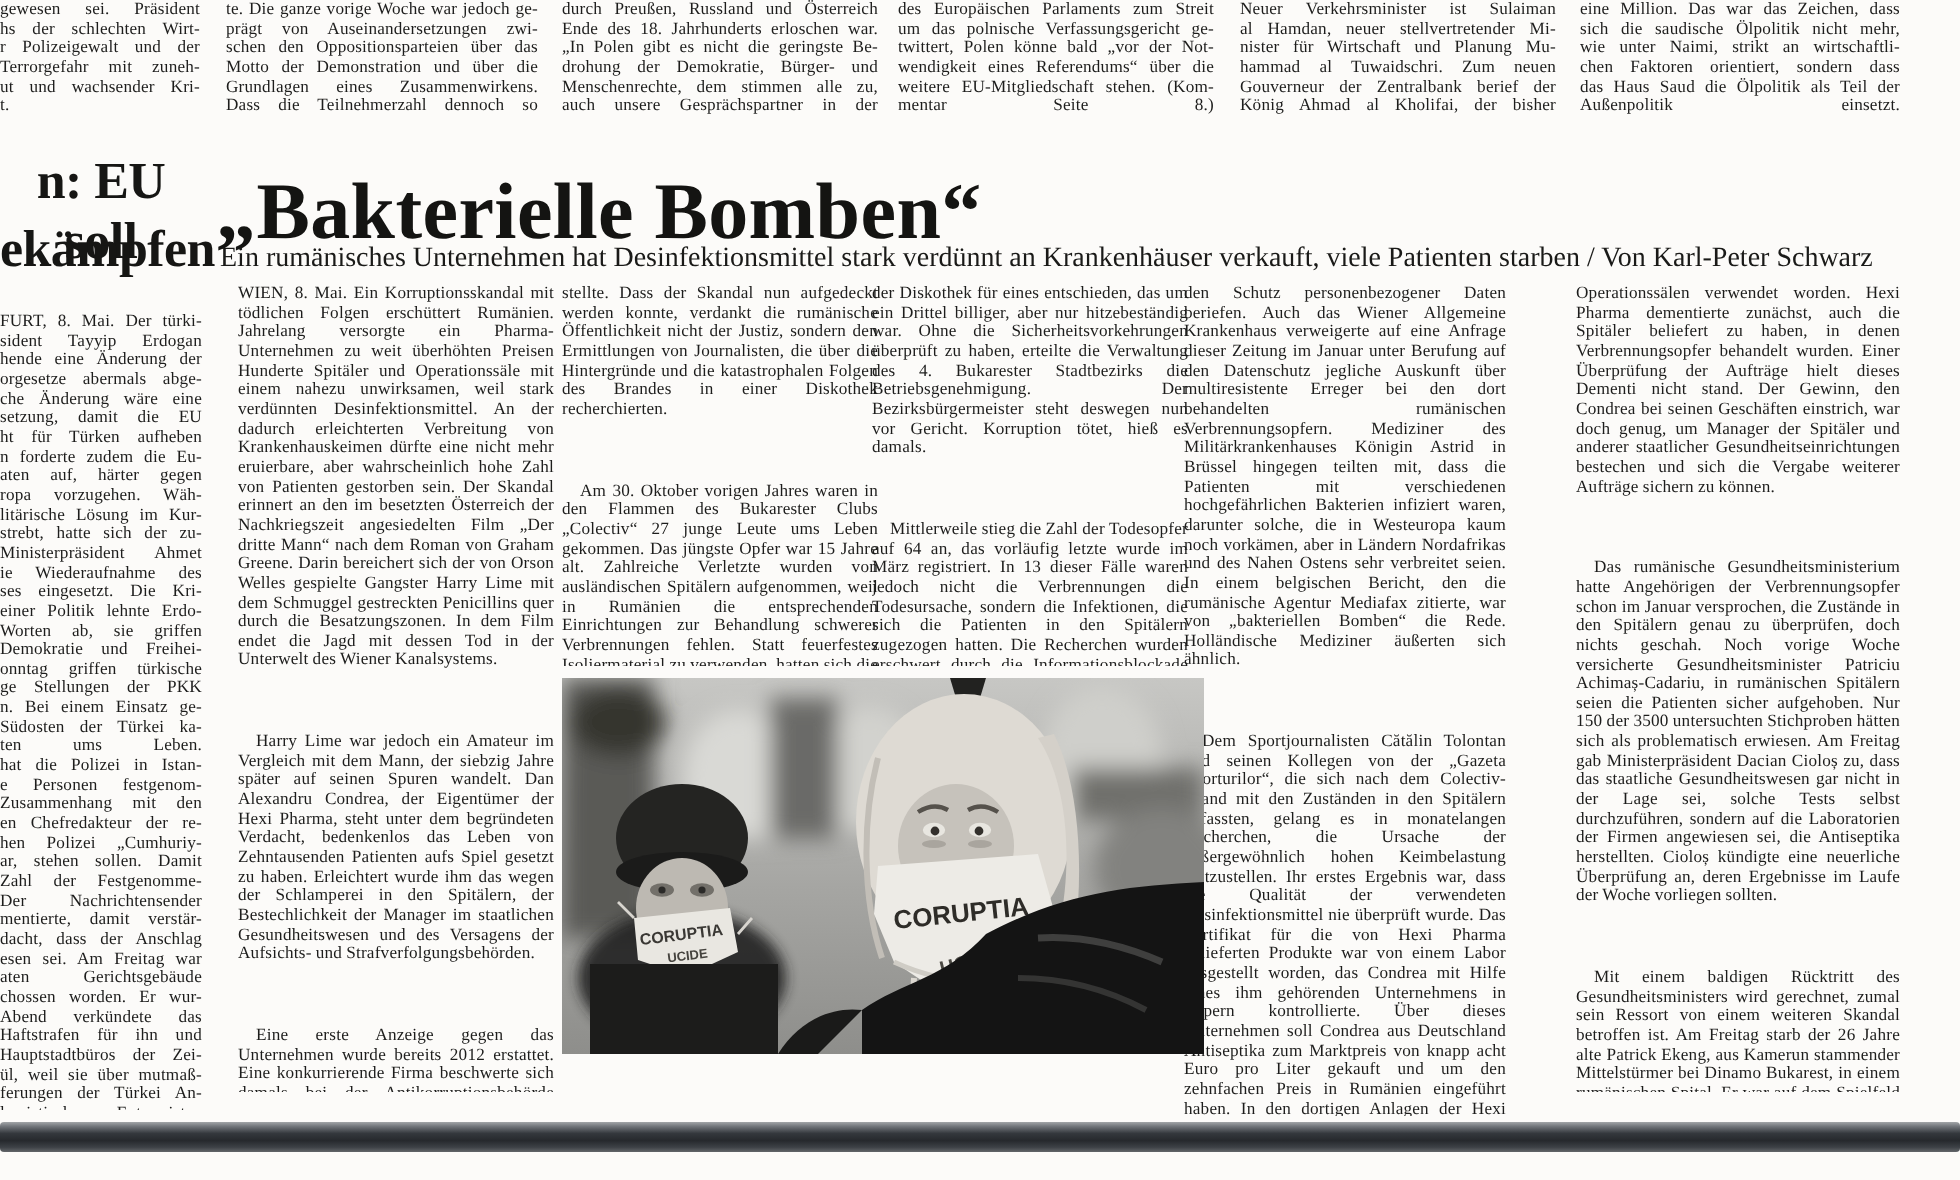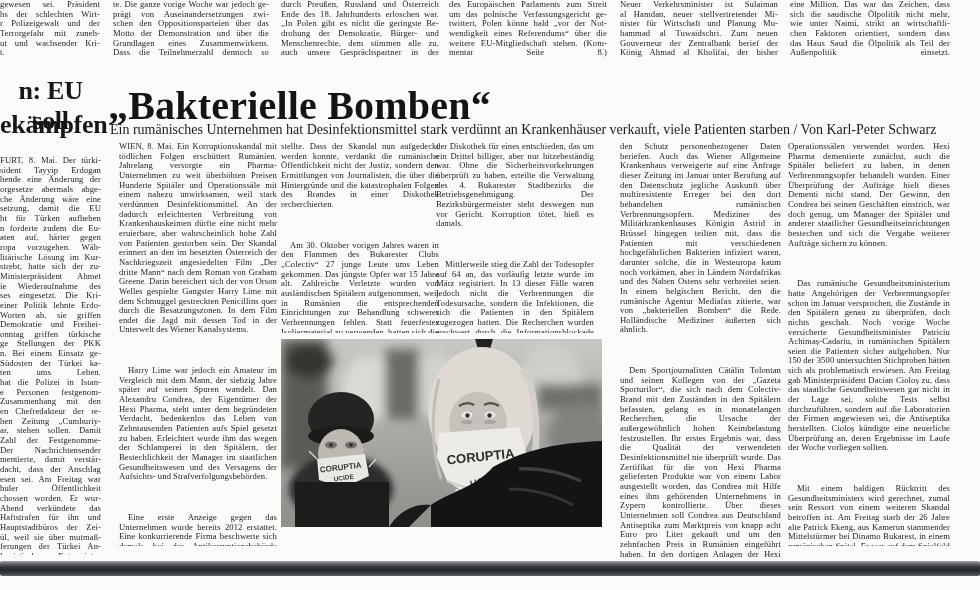--- a/index.html
+++ b/index.html
@@ -112,28 +112,28 @@
       <div class="ln">Demokratie und Freihei-</div>
       <div class="ln">onntag griffen türkische</div>
       <div class="ln">ge Stellungen der PKK</div>
       <div class="ln">n. Bei einem Einsatz ge-</div>
       <div class="ln">Südosten der Türkei ka-</div>
       <div class="ln">ten ums Leben.</div>
       <div class="ln">hat die Polizei in Istan-</div>
       <div class="ln">e Personen festgenom-</div>
       <div class="ln">Zusammenhang mit den</div>
       <div class="ln">en Chefredakteur der re-</div>
-      <div class="ln">hen Zeitung „Cumhuriy-</div>
+      <div class="ln">hen Polizei „Cumhuriy-</div>
       <div class="ln">ar, stehen sollen. Damit</div>
       <div class="ln">Zahl der Festgenomme-</div>
       <div class="ln">Der Nachrichtensender</div>
       <div class="ln">mentierte, damit verstär-</div>
       <div class="ln">dacht, dass der Anschlag</div>
       <div class="ln">esen sei. Am Freitag war</div>
-      <div class="ln">buler Öffentlichkeit</div>
+      <div class="ln">aten Gerichtsgebäude</div>
       <div class="ln">chossen worden. Er wur-</div>
       <div class="ln">Abend verkündete das</div>
       <div class="ln">Haftstrafen für ihn und</div>
       <div class="ln">Hauptstadtbüros der Zei-</div>
       <div class="ln">ül, weil sie über mutmaß-</div>
       <div class="ln">ferungen der Türkei An-</div>
       <div class="ln">lamistische Extremisten</div>
     </div>
 
   <div id="main-headline">„Bakterielle Bomben“</div>
@@ -145,21 +145,21 @@
       <p>Eine erste Anzeige gegen das Unternehmen wurde bereits 2012 erstattet. Eine konkurrierende Firma beschwerte sich damals bei der Antikorruptionsbehörde DNA über Spitäler, die ihre Aufträge nicht öffentlich ausschrieben, sondern zugunsten der Hexi Pharma manipulierten. Das Dossier landete bei einem Bukarester Staatsanwalt, der das Verfahren ein-</p>
     </div>
   <div class="bodycol" style="left:281px;width:158px;height:191px">
       <p>stellte. Dass der Skandal nun aufgedeckt werden konnte, verdankt die rumänische Öffentlichkeit nicht der Justiz, sondern den Ermittlungen von Journalisten, die über die Hintergründe und die katastrophalen Folgen des Brandes in einer Diskothek recherchierten.</p>
       <p>Am 30. Oktober vorigen Jahres waren in den Flammen des Bukarester Clubs „Colectiv“ 27 junge Leute ums Leben gekommen. Das jüngste Opfer war 15 Jahre alt. Zahlreiche Verletzte wurden von ausländischen Spitälern aufgenommen, weil in Rumänien die entsprechenden Einrichtungen zur Behandlung schwerer Verbrennungen fehlen. Statt feuerfestes Isoliermaterial zu verwenden, hatten sich die Betreiber</p>
     </div>
   <div class="bodycol" style="left:436px;width:158px;height:191px">
       <p>der Diskothek für eines entschieden, das um ein Drittel billiger, aber nur hitzebeständig war. Ohne die Sicherheitsvorkehrungen überprüft zu haben, erteilte die Verwaltung des 4. Bukarester Stadtbezirks die Betriebsgenehmigung. Der Bezirksbürgermeister steht deswegen nun vor Gericht. Korruption tötet, hieß es damals.</p>
       <p>Mittlerweile stieg die Zahl der Todesopfer auf 64 an, das vorläufig letzte wurde im März registriert. In 13 dieser Fälle waren jedoch nicht die Verbrennungen die Todesursache, sondern die Infektionen, die sich die Patienten in den Spitälern zugezogen hatten. Die Recherchen wurden erschwert durch die Informationsblockade der rumänischen Spitäler, die sich auf</p>
     </div>
-  <div class="bodycol" style="left:620px;width:161px;height:416px">
+  <div class="bodycol" style="left:592px;width:161px;height:416px">
       <p>den Schutz personenbezogener Daten beriefen. Auch das Wiener Allgemeine Krankenhaus verweigerte auf eine Anfrage dieser Zeitung im Januar unter Berufung auf den Datenschutz jegliche Auskunft über multiresistente Erreger bei den dort behandelten rumänischen Verbrennungsopfern. Mediziner des Militärkrankenhauses Königin Astrid in Brüssel hingegen teilten mit, dass die Patienten mit verschiedenen hochgefährlichen Bakterien infiziert waren, darunter solche, die in Westeuropa kaum noch vorkämen, aber in Ländern Nordafrikas und des Nahen Ostens sehr verbreitet seien. In einem belgischen Bericht, den die rumänische Agentur Mediafax zitierte, war von „bakteriellen Bomben“ die Rede. Holländische Mediziner äußerten sich ähnlich.</p>
       <p>Dem Sportjournalisten Cătălin Tolontan und seinen Kollegen von der „Gazeta Sporturilor“, die sich nach dem Colectiv-Brand mit den Zuständen in den Spitälern befassten, gelang es in monatelangen Recherchen, die Ursache der außergewöhnlich hohen Keimbelastung festzustellen. Ihr erstes Ergebnis war, dass die Qualität der verwendeten Desinfektionsmittel nie überprüft wurde. Das Zertifikat für die von Hexi Pharma gelieferten Produkte war von einem Labor ausgestellt worden, das Condrea mit Hilfe eines ihm gehörenden Unternehmens in Zypern kontrollierte. Über dieses Unternehmen soll Condrea aus Deutschland Antiseptika zum Marktpreis von knapp acht Euro pro Liter gekauft und um den zehnfachen Preis in Rumänien eingeführt haben. In den dortigen Anlagen der Hexi Pharma sollen sie dann so weit verdünnt worden sein, dass schließlich nur noch etwa ein Zehntel der antibakteriell wirksamen Substanz übrig blieb. Angeblich sei dieses „Desinfektionsmittel“ in 300 Krankenhäusern und 2000</p>
     </div>
   <div class="bodycol" style="left:788px;width:162px;height:404px">
       <p>Operationssälen verwendet worden. Hexi Pharma dementierte zunächst, auch die Spitäler beliefert zu haben, in denen Verbrennungsopfer behandelt wurden. Einer Überprüfung der Aufträge hielt dieses Dementi nicht stand. Der Gewinn, den Condrea bei seinen Geschäften einstrich, war doch genug, um Manager der Spitäler und anderer staatlicher Gesundheitseinrichtungen bestechen und sich die Vergabe weiterer Aufträge sichern zu können.</p>
       <p>Das rumänische Gesundheitsministerium hatte Angehörigen der Verbrennungsopfer schon im Januar versprochen, die Zustände in den Spitälern genau zu überprüfen, doch nichts geschah. Noch vorige Woche versicherte Gesundheitsminister Patriciu Achimaș-Cadariu, in rumänischen Spitälern seien die Patienten sicher aufgehoben. Nur 150 der 3500 untersuchten Stichproben hätten sich als problematisch erwiesen. Am Freitag gab Ministerpräsident Dacian Cioloș zu, dass das staatliche Gesundheitswesen gar nicht in der Lage sei, solche Tests selbst durchzuführen, sondern auf die Laboratorien der Firmen angewiesen sei, die Antiseptika herstellten. Cioloș kündigte eine neuerliche Überprüfung an, deren Ergebnisse im Laufe der Woche vorliegen sollten.</p>
       <p>Mit einem baldigen Rücktritt des Gesundheitsministers wird gerechnet, zumal sein Ressort von einem weiteren Skandal betroffen ist. Am Freitag starb der 26 Jahre alte Patrick Ekeng, aus Kamerun stammender Mittelstürmer bei Dinamo Bukarest, in einem rumänischen Spital. Er war auf dem Spielfeld zusammengebrochen. In dem dort bereitstehenden Krankenwagen gab es entgegen den Vorschriften keinen Defibrillator. Die Wiederbelebungsversuche an dem jungen Mann, die erst im Spital unternommen wurden, kamen zu spät.</p>
     </div>
 
   <div id="photo">

